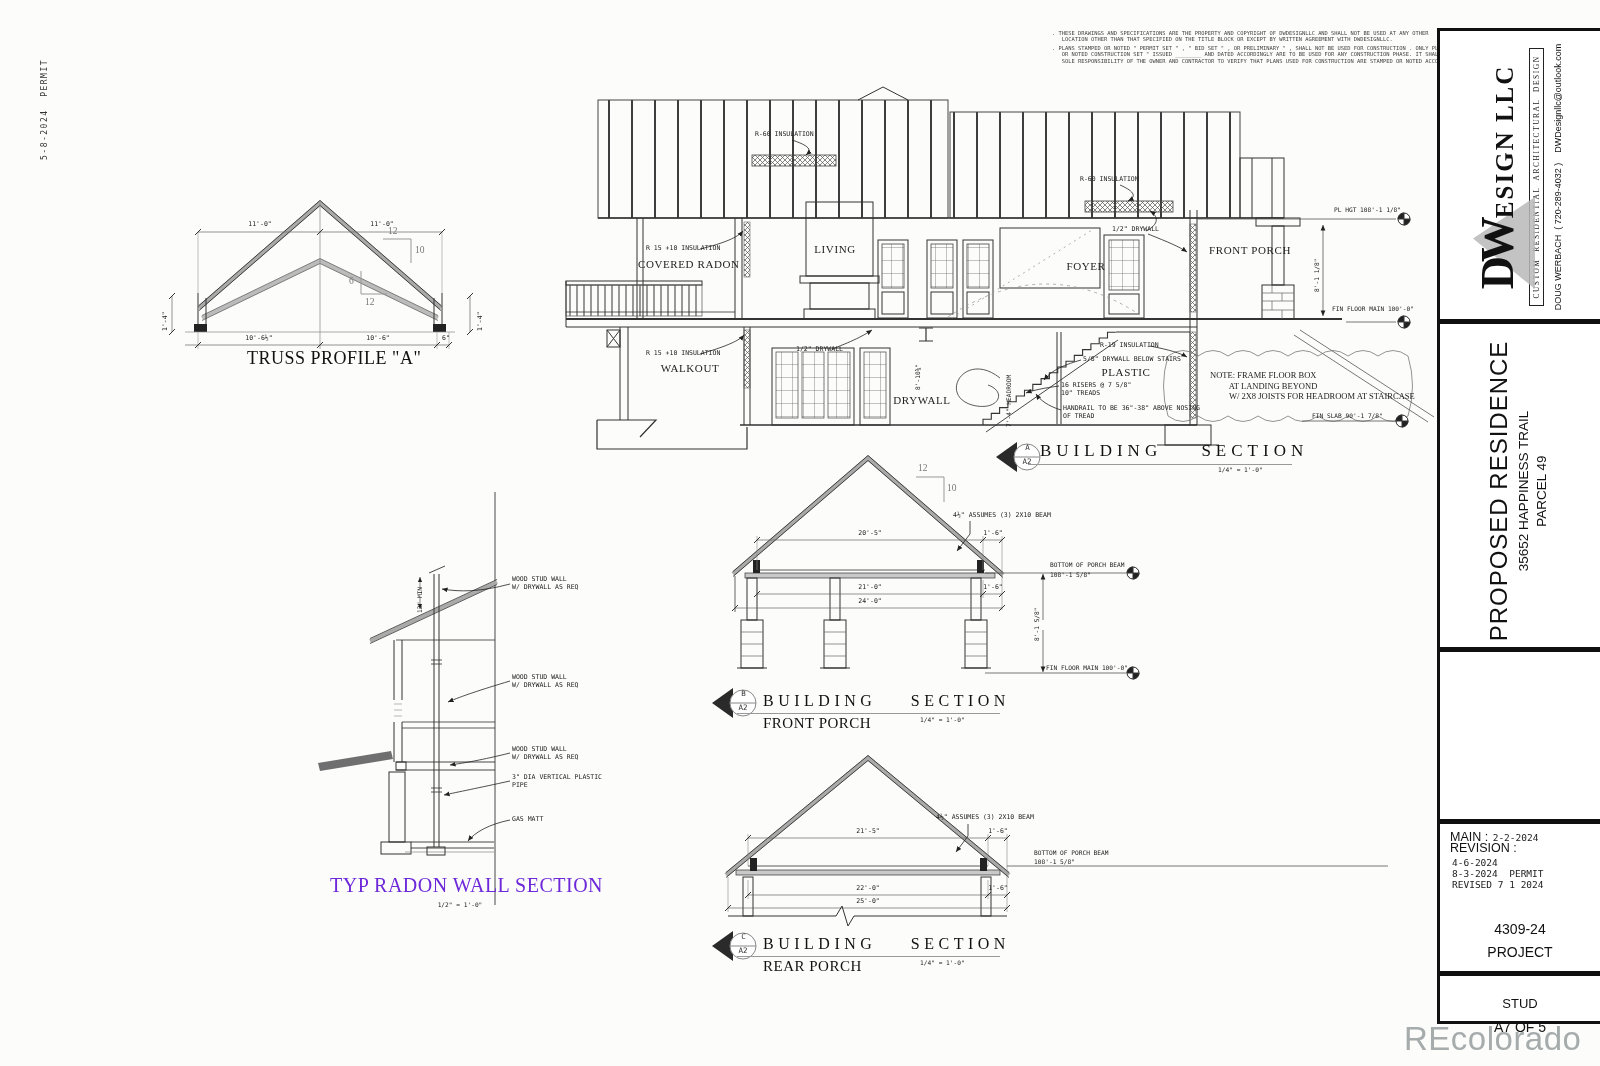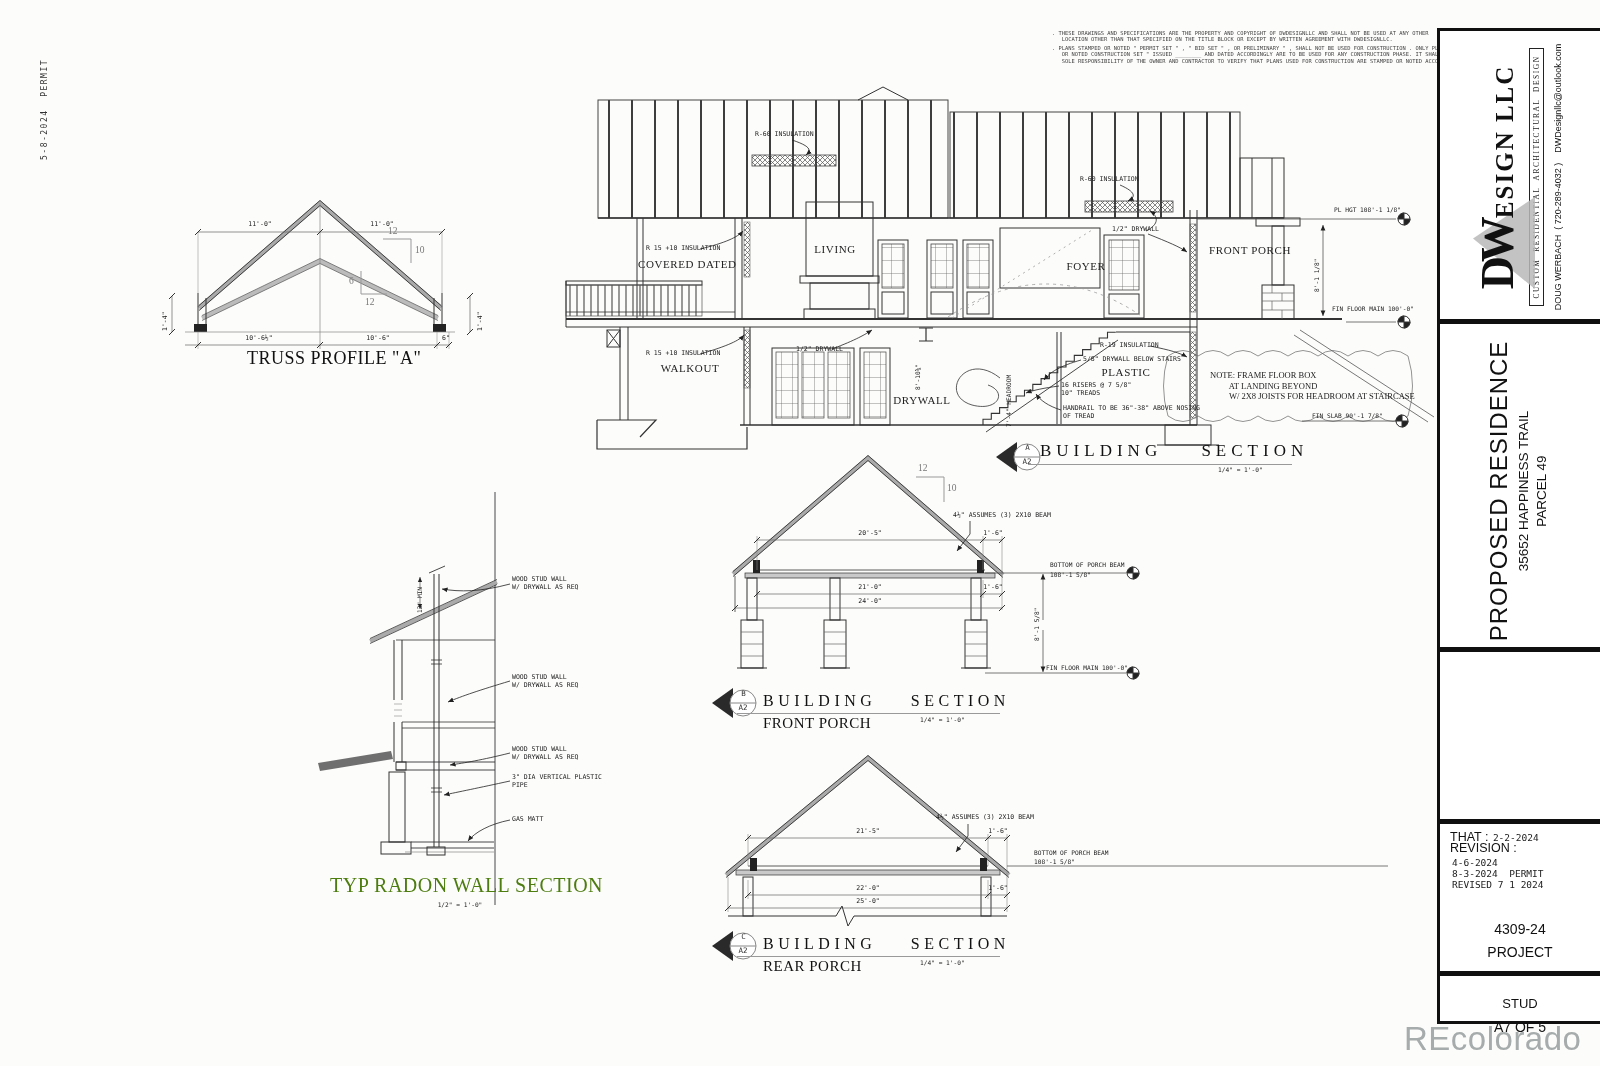--- a/index.html
+++ b/index.html
@@ -9,21 +9,21 @@
   .lbl{position:absolute;font:6.5px/7.6px "DejaVu Sans Mono",monospace;color:#222;white-space:pre;}
   .s6{font-size:6.2px;line-height:7px;}
   .c{text-align:center;}
   .room{position:absolute;font:11px/12px "Liberation Serif",serif;color:#222;letter-spacing:.6px;white-space:pre;text-align:center;}
   .rot{transform:rotate(-90deg);transform-origin:0 0;}
   .slp{position:absolute;font:9.5px "Liberation Serif",serif;color:#777;}
   .st{position:absolute;font:17px "Liberation Serif",serif;color:#111;letter-spacing:5px;word-spacing:30px;white-space:pre;}
   .st2{position:absolute;font:16px "Liberation Serif",serif;color:#111;letter-spacing:4.5px;word-spacing:26px;white-space:pre;}
   .sub{position:absolute;font:15px "Liberation Serif",serif;color:#111;letter-spacing:.5px;white-space:pre;}
   .dtitle{position:absolute;font:18px "Liberation Serif",serif;color:#111;letter-spacing:.5px;white-space:pre;}
-  .rtitle{position:absolute;font:20px "Liberation Serif",serif;color:#4d7c0f;letter-spacing:.5px;white-space:pre;text-align:left;}
+  .rtitle{position:absolute;font:20px "Liberation Serif",serif;color:#6d28d9;letter-spacing:.5px;white-space:pre;text-align:left;}
   .rule{position:absolute;height:1px;background:#999;}
   .mklbl{position:absolute;font:7.5px/8px "DejaVu Sans Mono",monospace;color:#333;text-align:center;}
   .noteb{position:absolute;font:8.5px/10.5px "Liberation Serif",serif;color:#222;white-space:pre;margin-left:30px;}
   .gnote{position:absolute;font:5.4px/6.4px "DejaVu Sans Mono",monospace;color:#444;white-space:pre;}
   .wm{position:absolute;font:33px "Liberation Sans",sans-serif;color:#a6abab;letter-spacing:.5px;}
   .edge{position:absolute;font:8px "DejaVu Sans Mono",monospace;color:#333;letter-spacing:1.5px;white-space:pre;}
 
   
   #tblock{position:absolute;left:1437px;top:28px;width:160px;height:990px;border:3px solid #101010;background:#fff;}
   .tbdiv{position:absolute;left:0;right:0;height:5px;background:#101010;}
@@ -361,21 +361,21 @@
   <div class="lbl rot" style="left:162px;top:331px">1'-4"</div>
   <div class="lbl rot" style="left:477px;top:331px">1'-4"</div>
   <div class="lbl c" style="left:229px;top:335px;width:60px">10'-6½"</div>
   <div class="lbl c" style="left:348px;top:335px;width:60px">10'-6"</div>
   <div class="lbl c" style="left:436px;top:335px;width:20px">6"</div>
   <div class="dtitle" style="left:247px;top:348px">TRUSS PROFILE "A"</div>
 
   <div class="lbl" style="left:755px;top:131px">R-60 INSULATION</div>
   <div class="lbl" style="left:1080px;top:176px">R-60 INSULATION</div>
   <div class="lbl" style="left:646px;top:245px">R 15 +10 INSULATION</div>
-  <div class="room" style="left:638px;top:258px;width:96px">COVERED DATED</div>
+  <div class="room" style="left:638px;top:258px;width:96px">COVERED RADON</div>
   <div class="room" style="left:800px;top:243px;width:70px">LIVING</div>
   <div class="room" style="left:1056px;top:260px;width:60px">FOYER</div>
   <div class="lbl" style="left:1112px;top:226px">1/2" DRYWALL</div>
   <div class="room" style="left:1204px;top:244px;width:92px">FRONT PORCH</div>
   <div class="lbl s6" style="left:1334px;top:206px">PL HGT 108'-1 1/8"</div>
   <div class="lbl rot s6" style="left:1313px;top:292px">8'-1 1/8"</div>
   <div class="lbl s6" style="left:1332px;top:305px">FIN FLOOR MAIN 100'-0"</div>
   <div class="lbl" style="left:646px;top:350px">R 15 +10 INSULATION</div>
   <div class="room" style="left:648px;top:362px;width:84px">WALKOUT</div>
   <div class="lbl" style="left:796px;top:346px">1/2" DRYWALL</div>
@@ -462,21 +462,21 @@
       <div class="tb-contact">DOUG WERBACH  ( 720-289-4032 )    DWDesignllc@outlook.com</div>
     </div>
 
     <div class="tbrot" style="left:10px;top:610px;width:300px;height:134px">
       <div class="tb-proj-title">PROPOSED RESIDENCE</div>
       <div class="tb-addr">35652 HAPPINESS TRAIL</div>
       <div class="tb-addr">PARCEL 49</div>
     </div>
 
     <div class="tb-line" style="top:796px">
-      <span class="tb-dlabel">THAT :</span>
+      <span class="tb-dlabel">MAIN :</span>
       <span class="tb-dval">2-2-2024</span>
     </div>
     <div class="tb-line tb-dlabel" style="top:810px">REVISION :</div>
     <div class="tb-rev" style="top:826px">4-6-2024</div>
     <div class="tb-rev" style="top:837px">8-3-2024  PERMIT</div>
     <div class="tb-rev" style="top:848px">REVISED 7 1 2024</div>
     <div class="tb-cent" style="top:898px">PROJECT</div>
     <div class="tb-cent" style="top:875px">4309-24</div>
 
     <div class="tb-cent" style="top:950px;font-size:13px">STUD</div>

